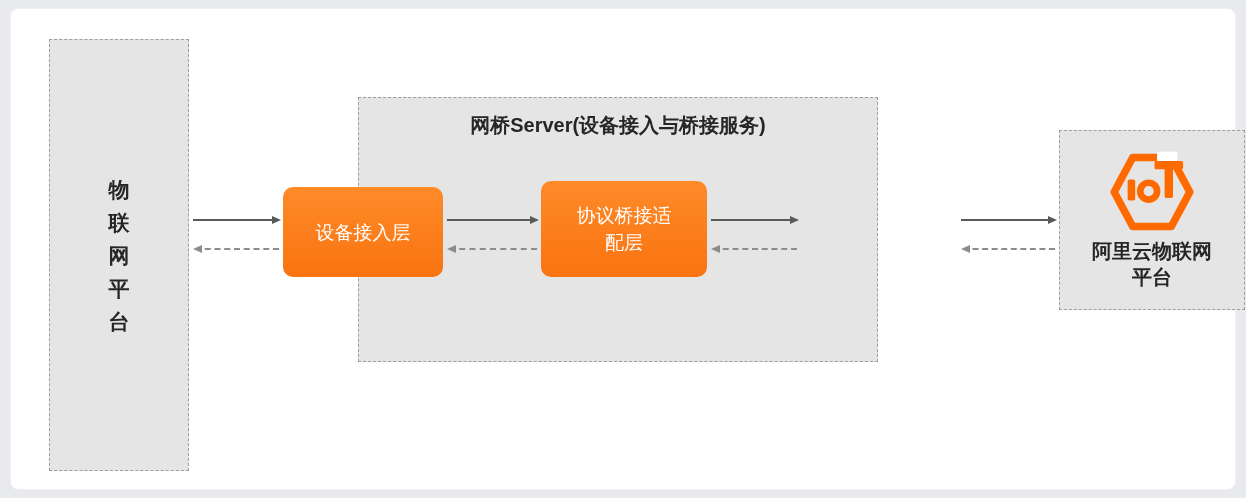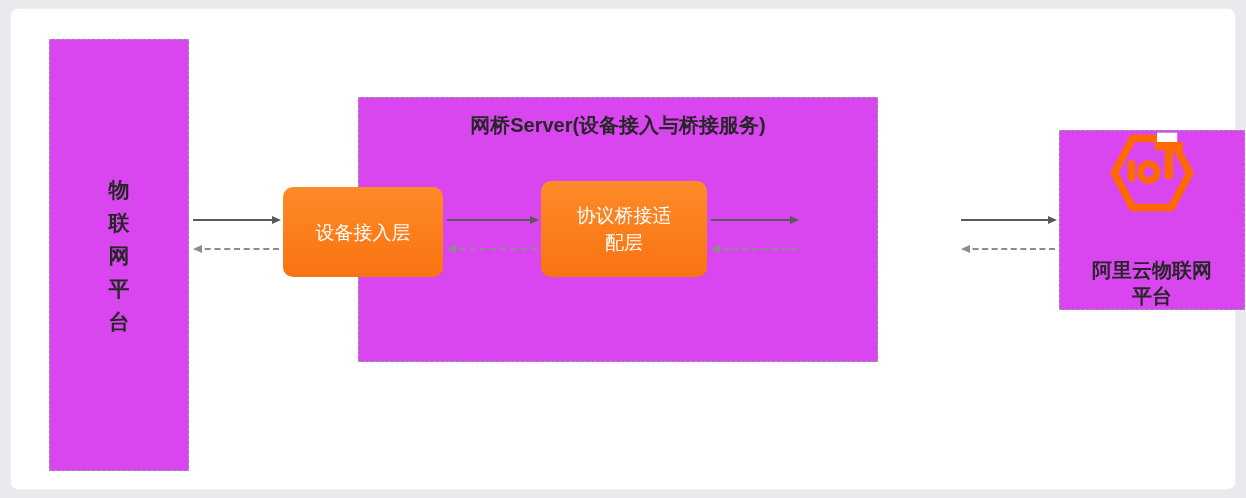--- a/index.html
+++ b/index.html
@@ -17,21 +17,21 @@
     left: 10px; top: 8px; right: 10px; bottom: 8px;
     background: #ffffff;
     border-radius: 8px;
     border: 1px solid #f0f0f0;
   }
 
   
   .dashed-box {
     position: absolute;
     border: 1.5px dashed #9a9fa6;
-    background: #d946ef;
+    background: #e5e5e5;
   }
 
   .left-platform {
     left: 38px; top: 30px;
     width: 140px; height: 432px;
     display: flex; align-items: center; justify-content: center;
   }
   .vertical-label { text-align: center; }
   .vertical-label div {
     font-size: 21px;
@@ -74,21 +74,21 @@
   .box-device  { left: 272px; top: 178px; width: 160px; height: 90px; }
   .box-proto   { left: 530px; top: 172px; width: 166px; height: 96px; }
   .box-sdk     { left: 790px; top: 172px; width: 156px; height: 96px; }
 
   .right-platform {
     left: 1048px; top: 121px;
     width: 186px; height: 180px;
     display: flex;
     flex-direction: column;
     align-items: center;
-    justify-content: space-between;
+    justify-content: center;
     gap: 0;
   }
   .right-label {
     font-size: 20px;
     font-weight: 700;
     color: #262626;
     line-height: 26px;
     text-align: center;
   }
 

